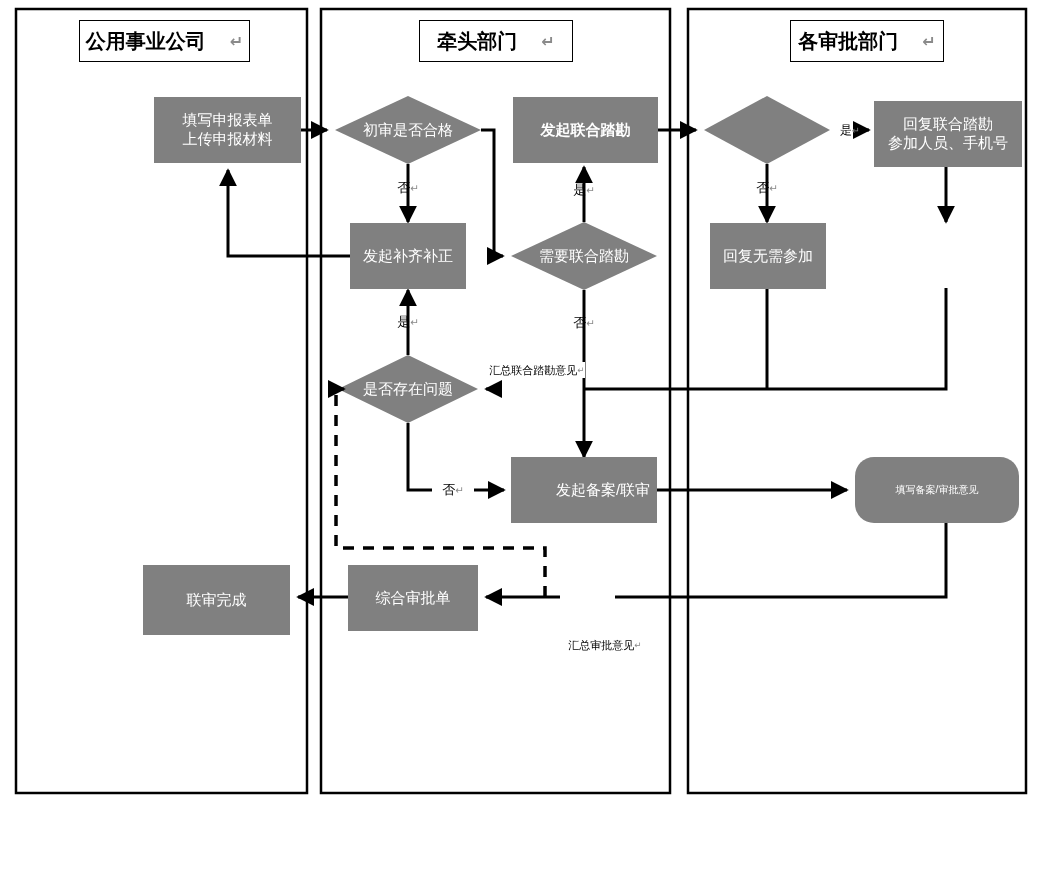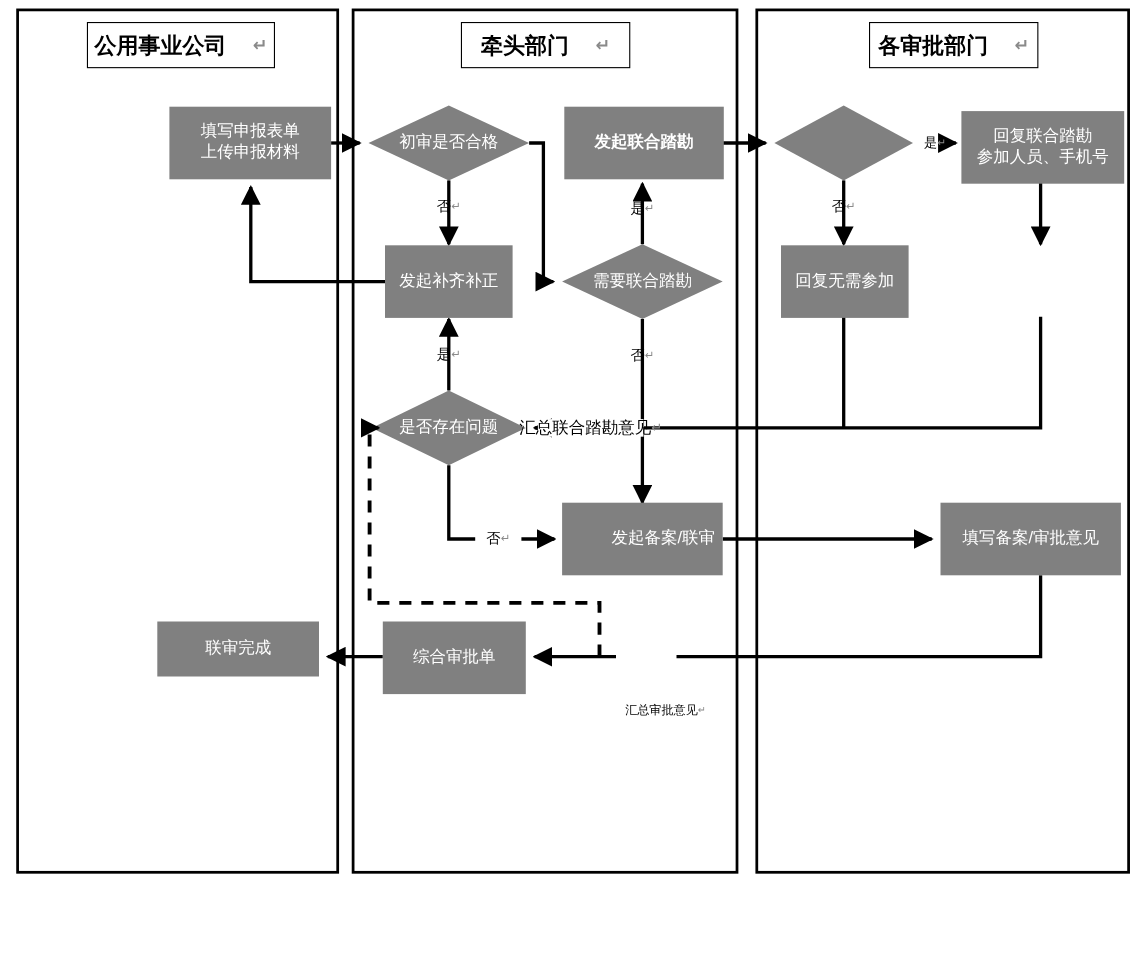--- a/index.html
+++ b/index.html
@@ -154,29 +154,29 @@
 
   <div class="node rect" style="left:710px;top:223px;width:116px;height:66px;font-size:15px;">
     <span class="lbl">回复无需参加</span>
   </div>
 
 
   <div class="node rect" style="left:511px;top:457px;width:146px;height:66px;font-size:15px;padding-left:38px;">
     <span class="lbl">发起备案/联审</span>
   </div>
 
-  <div class="node rect" style="left:855px;top:457px;width:164px;height:66px;font-size:15px;">
+  <div class="node rect" style="left:855px;top:457px;width:164px;height:66px;font-size:10px;border-radius:19px;">
     <span class="lbl">填写备案/审批意见</span>
   </div>
 
   <div class="node rect" style="left:348px;top:565px;width:130px;height:66px;font-size:15px;">
     <span class="lbl">综合审批单</span>
   </div>
 
-  <div class="node rect" style="left:143px;top:565px;width:147px;height:50px;font-size:15px;">
+  <div class="node rect" style="left:143px;top:565px;width:147px;height:70px;font-size:15px;">
     <span class="lbl">联审完成</span>
   </div>
 
   <div class="node diamond" style="left:335px;top:112px;width:146px;height:36px;font-size:15px;">
     <span class="lbl">初审是否合格</span>
   </div>
 
   <div class="node diamond" style="left:511px;top:238px;width:146px;height:36px;font-size:15px;">
     <span class="lbl">需要联合踏勘</span>
   </div>
@@ -214,21 +214,21 @@
   <div class="edge-label" style="left:740px;top:179px;width:54px;height:18px;font-size:13px;">
     <span>否</span>
       <span class="cr">↵</span>
   </div>
 
   <div class="edge-label" style="left:432px;top:481px;width:42px;height:18px;font-size:13px;">
     <span>否</span>
       <span class="cr">↵</span>
   </div>
 
-  <div class="edge-label" style="left:489px;top:381px;width:96px;height:16px;font-size:15px;background:#fff;">
+  <div class="edge-label" style="left:489px;top:362px;width:96px;height:16px;font-size:11px;background:#fff;">
     <span>汇总联合踏勘意见</span>
       <span class="cr">↵</span>
   </div>
 
   <div class="edge-label" style="left:563px;top:589px;width:84px;height:16px;font-size:11px;background:#fff;margin-top:48px;">
     <span>汇总审批意见</span>
       <span class="cr">↵</span>
   </div>
 
 </div>

